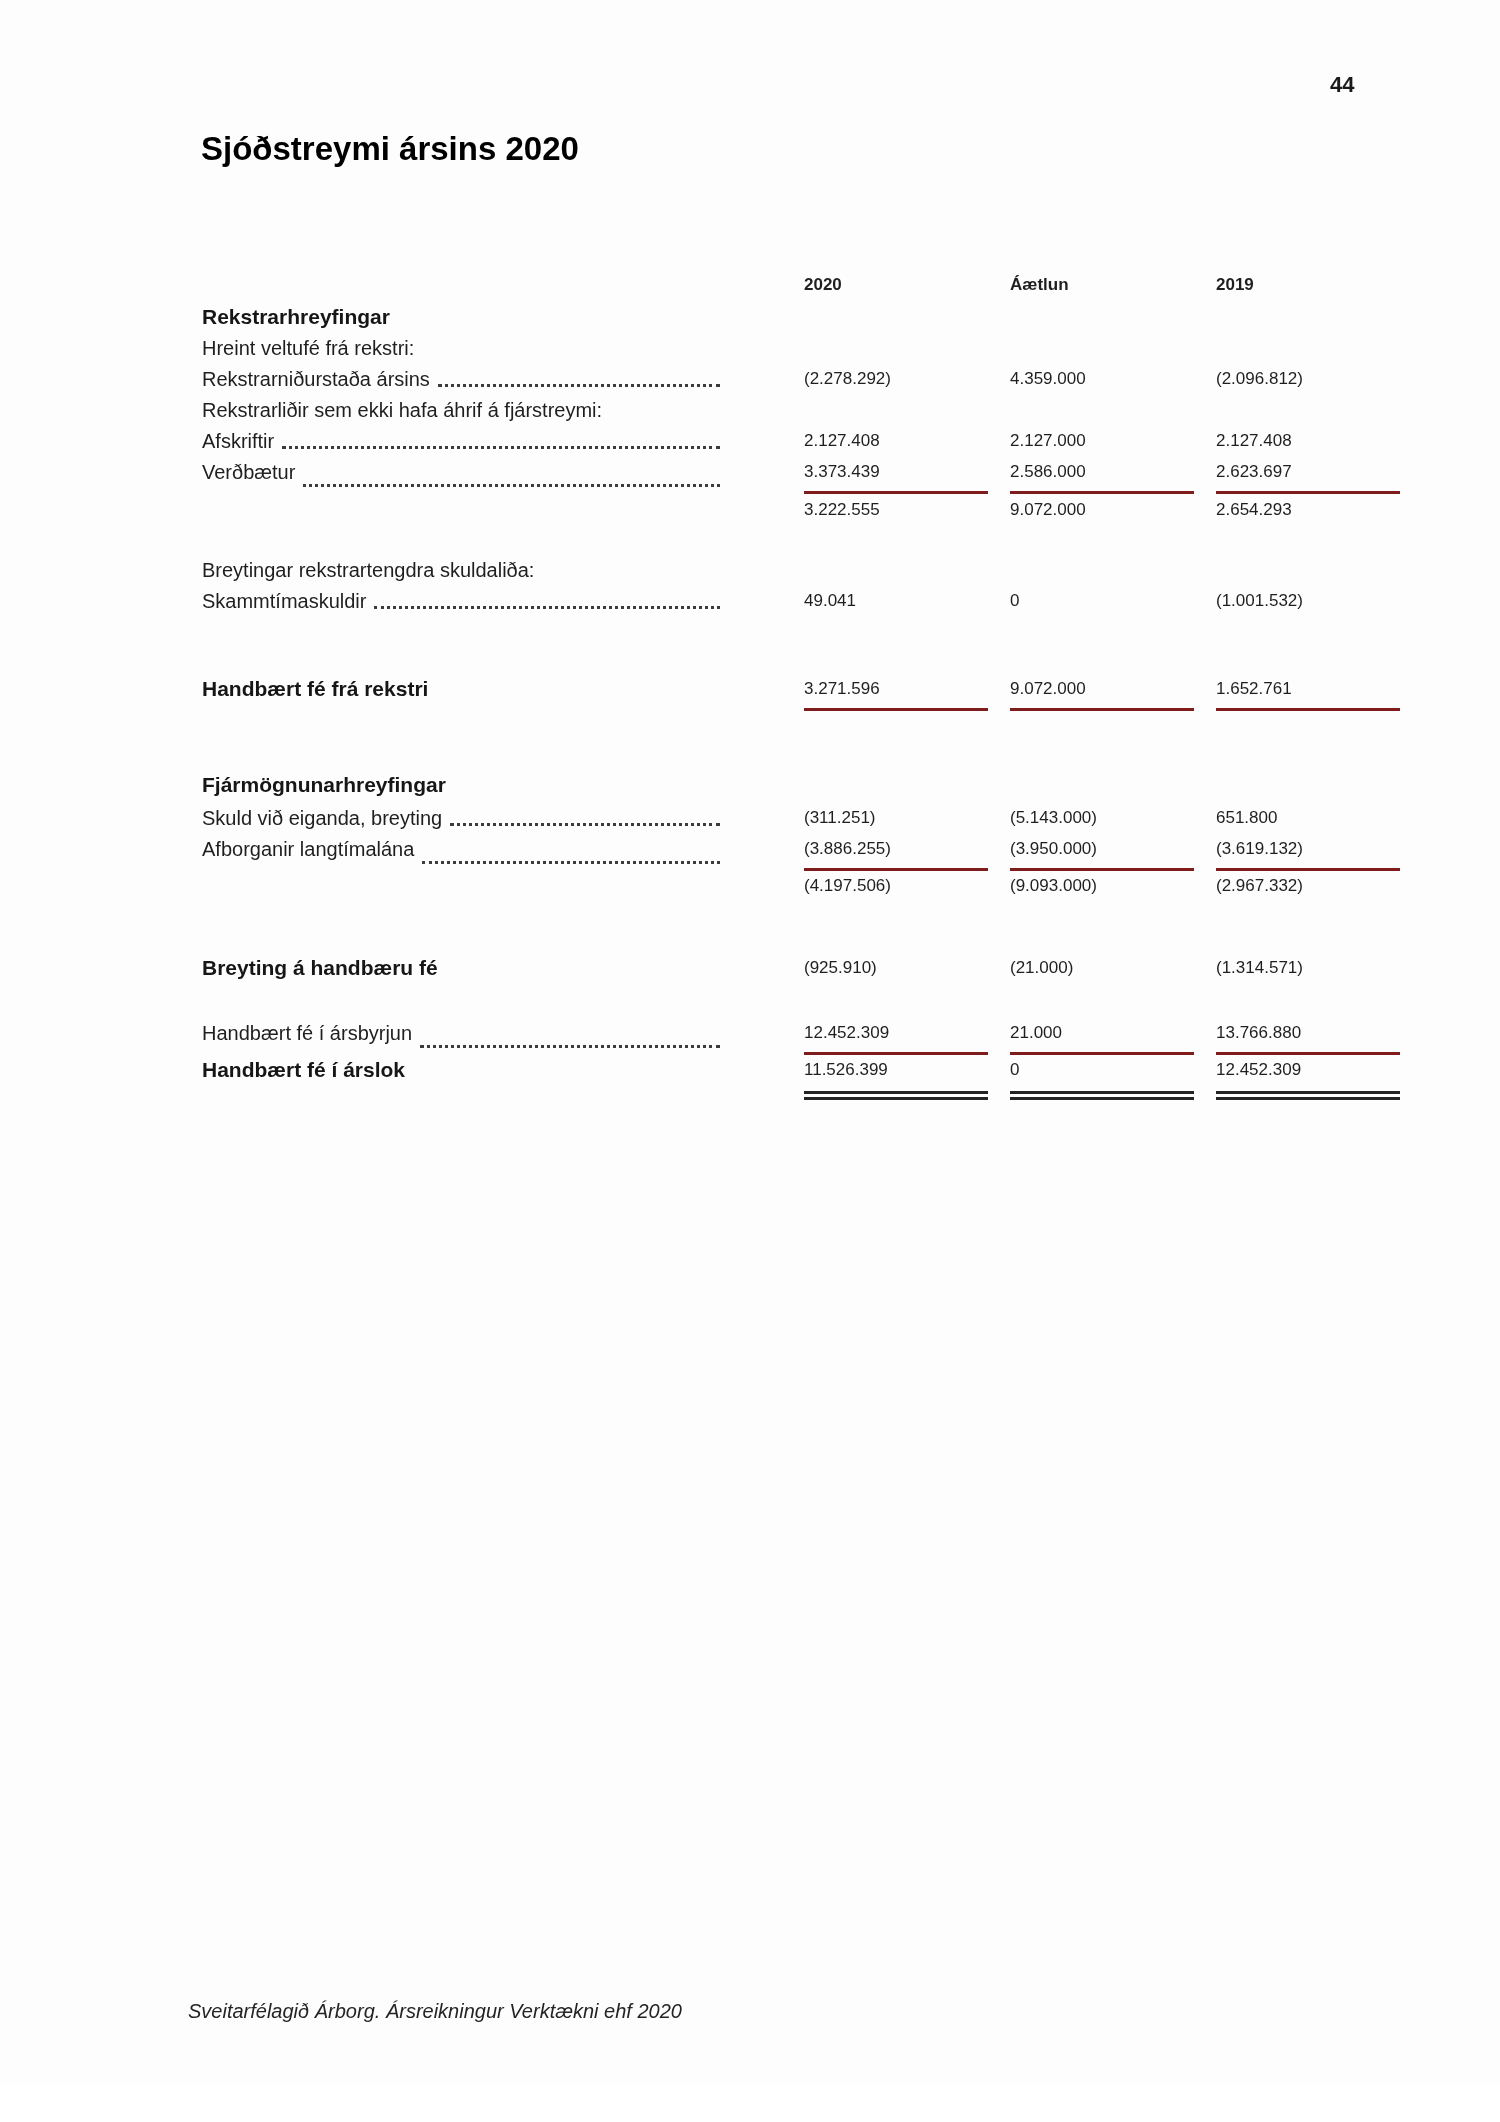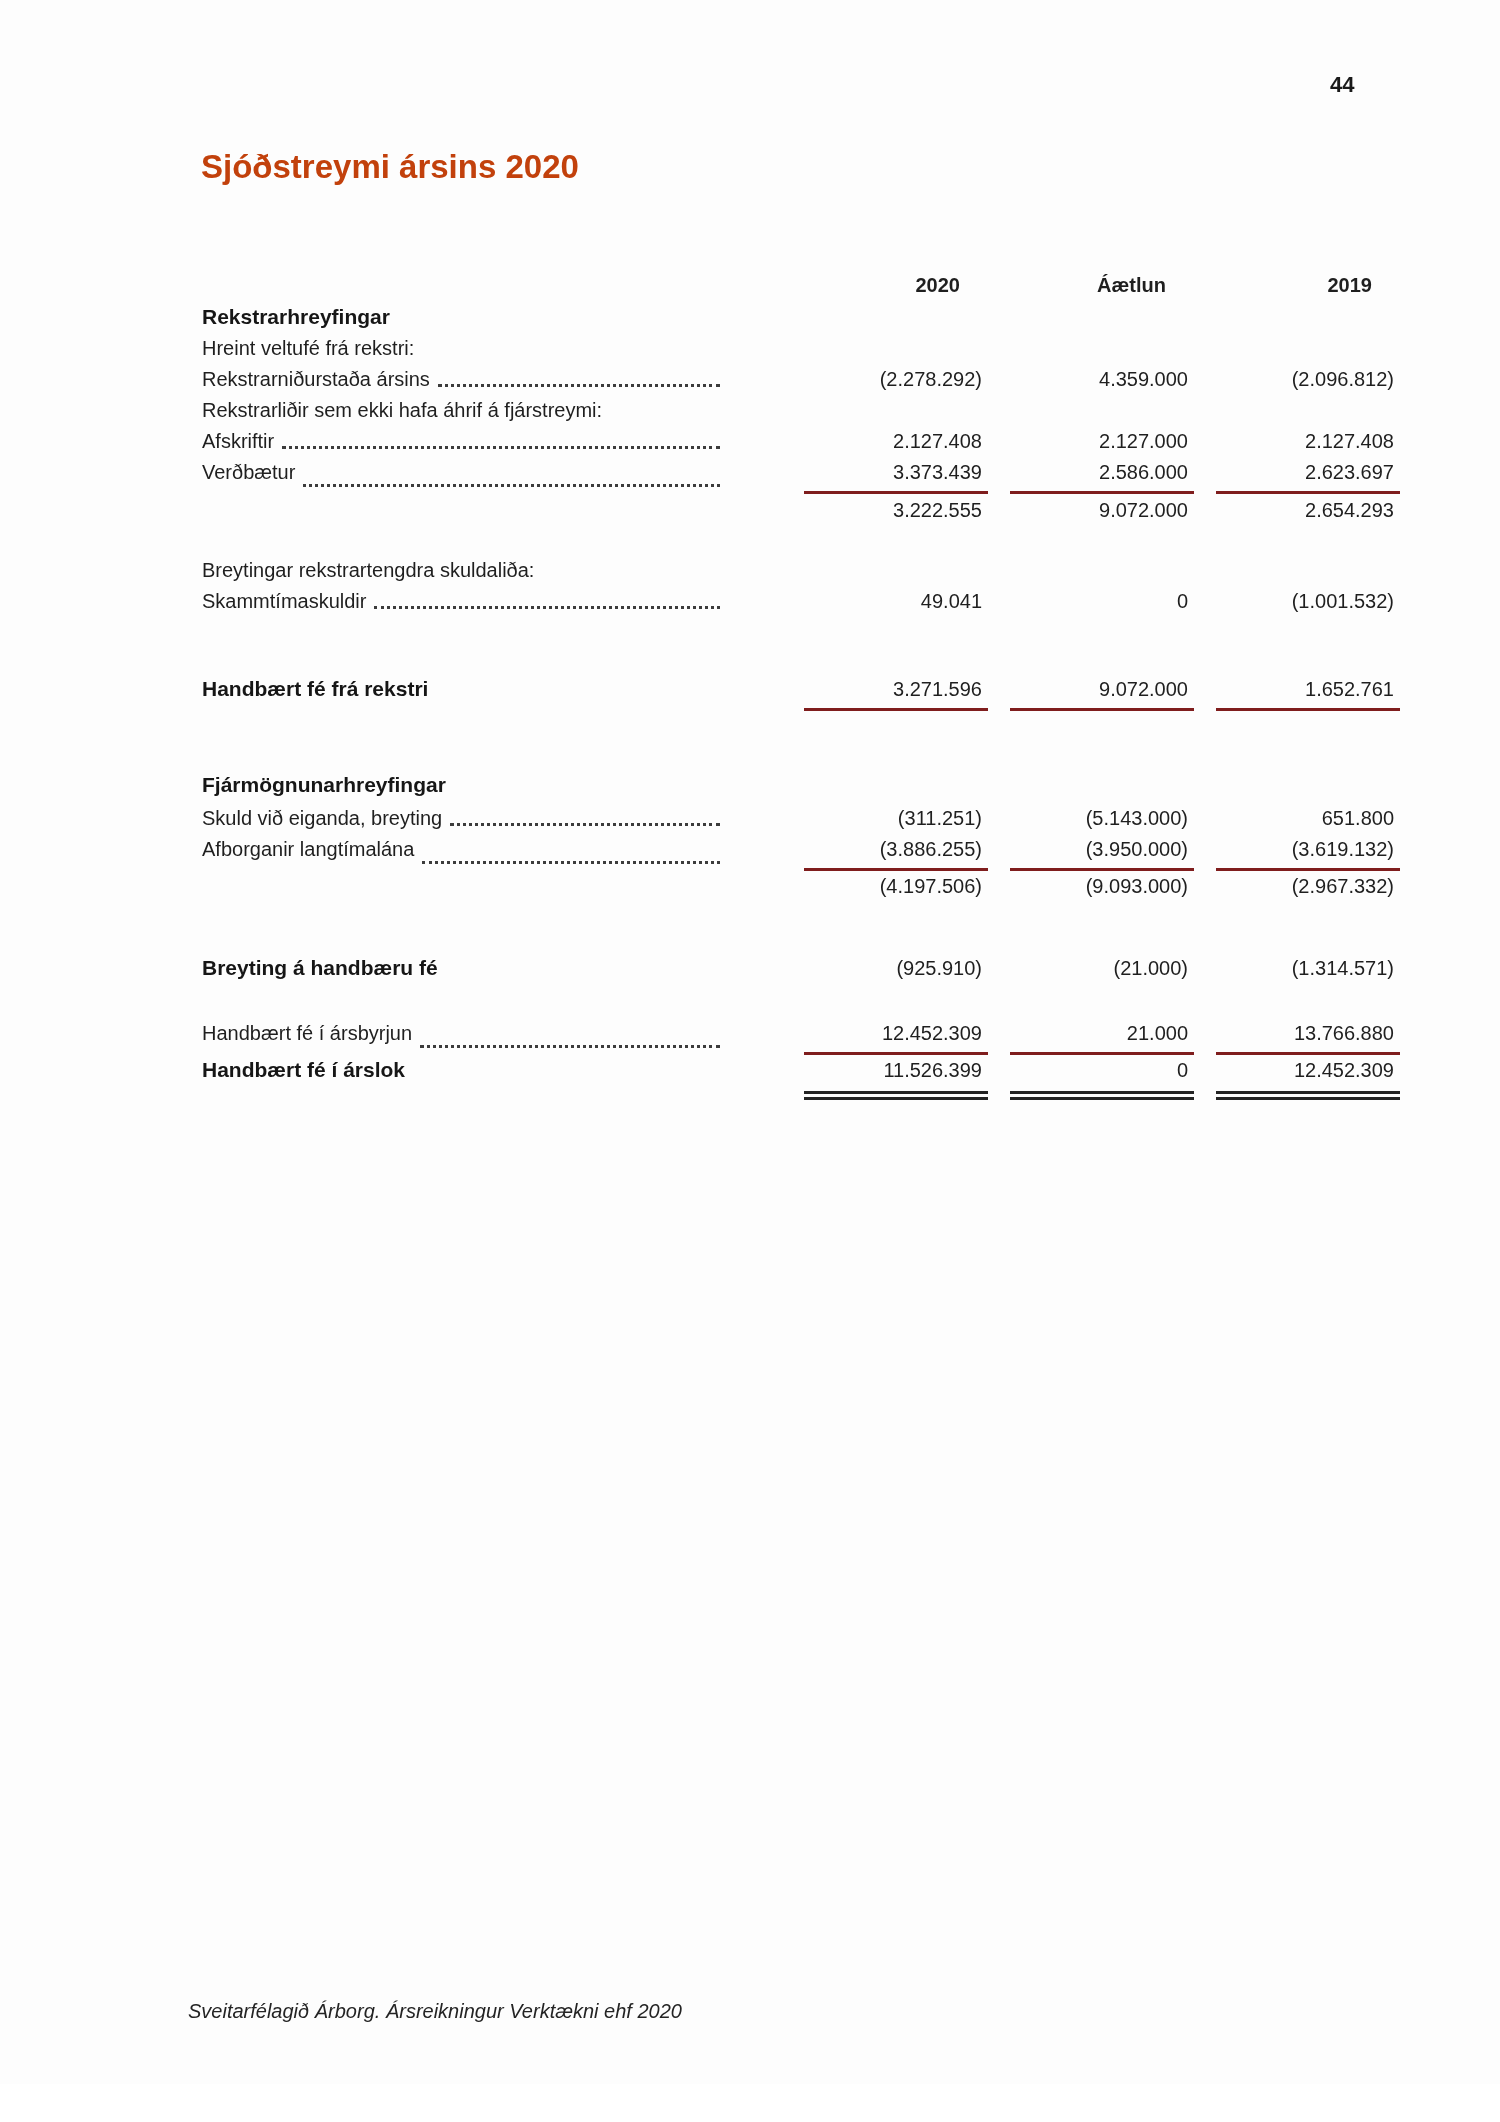--- a/index.html
+++ b/index.html
@@ -11,38 +11,38 @@
     overflow: hidden;
     font-family: "Liberation Sans", "DejaVu Sans", sans-serif;
     color: #1f1f1f;
   }
   .pageno {
     position: absolute; left: 1330px; top: 70px;
     font-size: 22px; font-weight: 700; line-height: 30px; color: #1a1a1a;
   }
   .title {
     position: absolute; left: 201px; top: 130px;
-    font-size: 33px; font-weight: 700; line-height: 38px; color: #c2410c; margin-top: 18px;
+    font-size: 33px; font-weight: 700; line-height: 38px; color: #000000;
   }
   .table {
     position: absolute; left: 202px; top: 270px; width: 1198px;
   }
   .row { display: flex; min-height: 30px; }
   .lbl { font-size: 20px; line-height: 30px; white-space: nowrap; }
   .sec .lbl, .tot .lbl { font-weight: 700; font-size: 21px; color: #161616; }
   .spacer { flex: 1 1 auto; }
   .leader {
     flex: 1 1 auto; align-self: flex-end; height: 0;
     border-bottom: 3px dotted #3c3c3c;
     margin: 0 62px 7px 8px;
   }
   .num {
     flex: 0 0 184px; width: 184px; margin-left: 22px; box-sizing: border-box;
-    text-align: right; padding-right: 6px;
-    font-size: 20px; line-height: 30px; white-space: nowrap;
+    padding-right: 6px;
+    font-size: 17px; line-height: 30px; white-space: nowrap;
   }
   .hdr .num { font-weight: 700; padding-right: 28px; }
   .ruled .num  { border-bottom: 3px solid #7f1d1d; padding-bottom: 4px; }
   .ruled2 .num { border-bottom: 9px double #242424; padding-bottom: 6px; }
   .footer {
     position: absolute; left: 188px; top: 1984px;
     font-size: 20px; font-style: italic; line-height: 30px; color: #242424; margin-top: 12px;
   }
 </style>
 </head>

